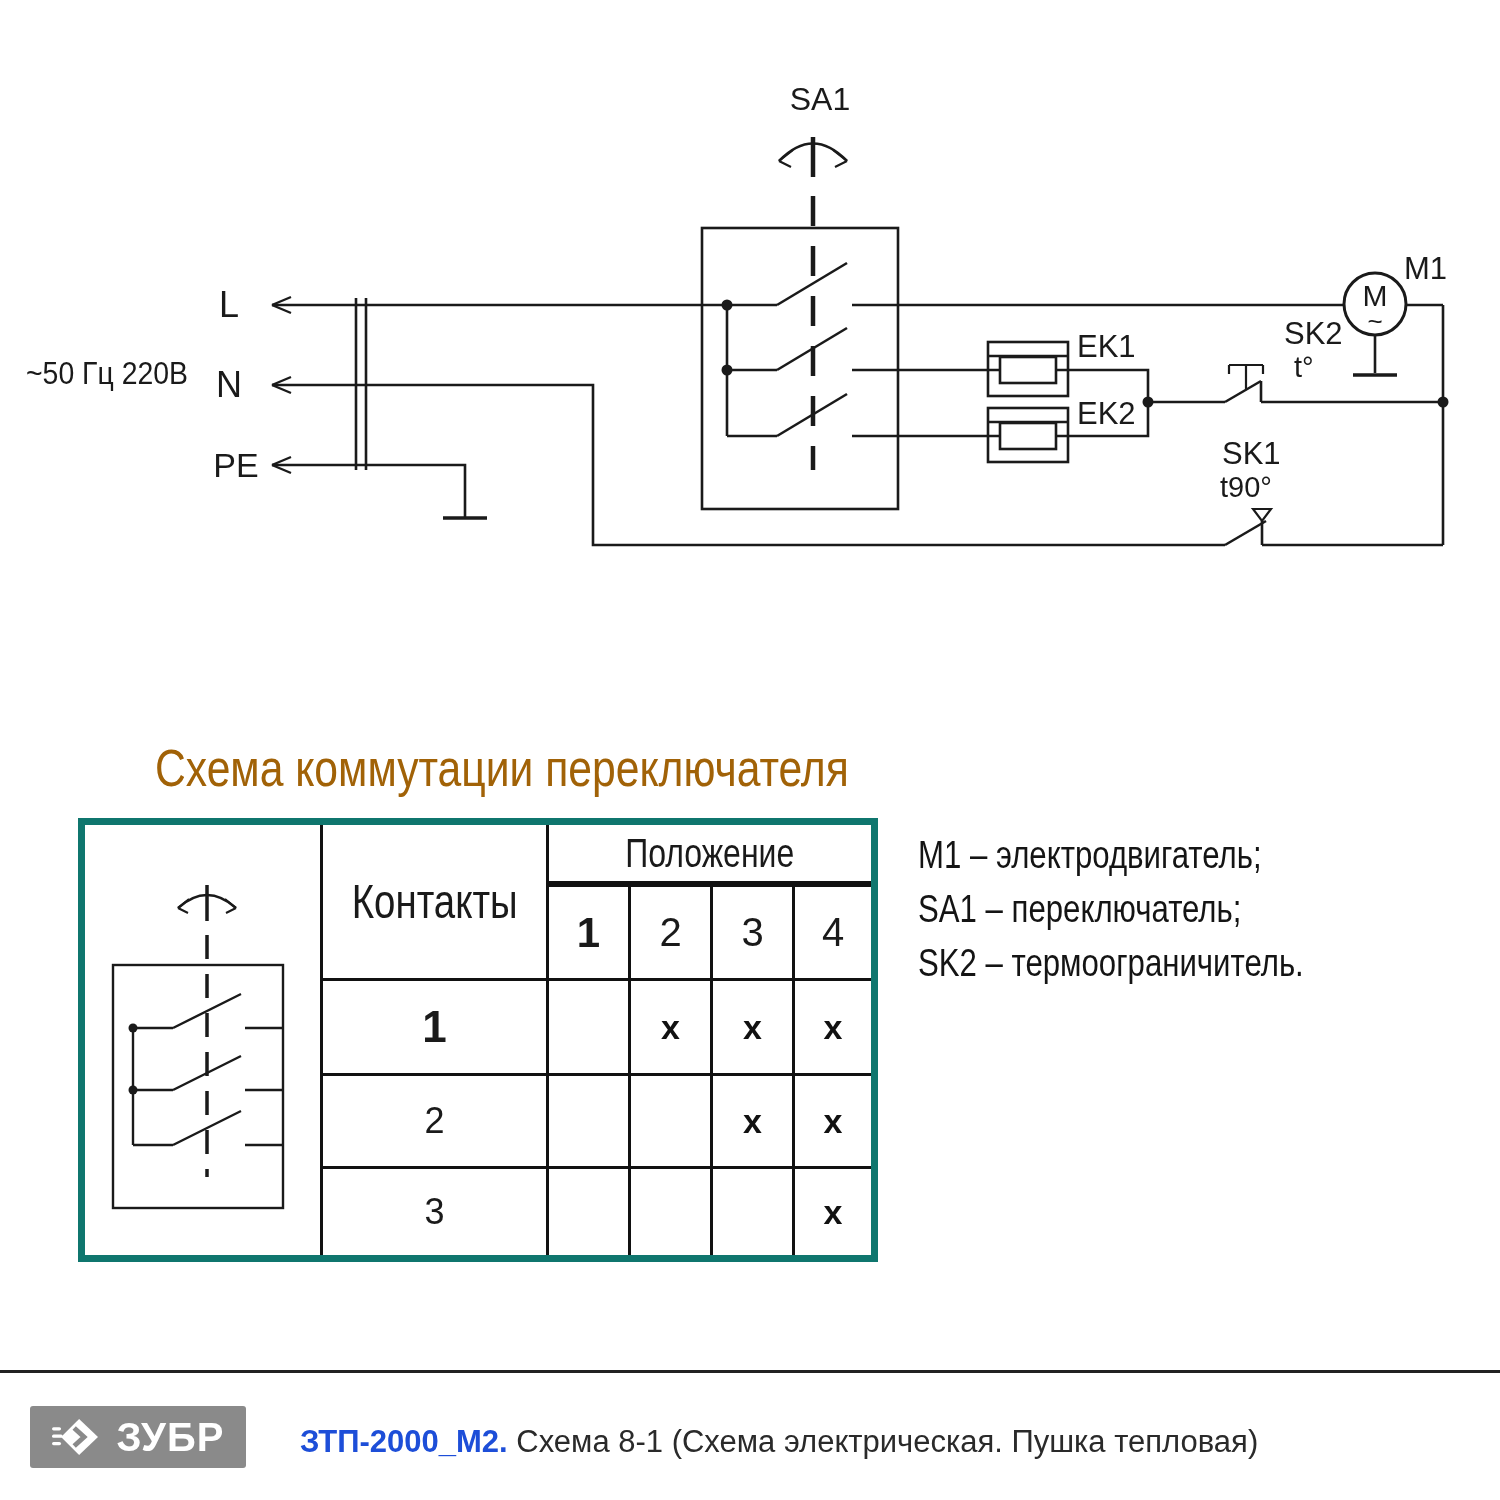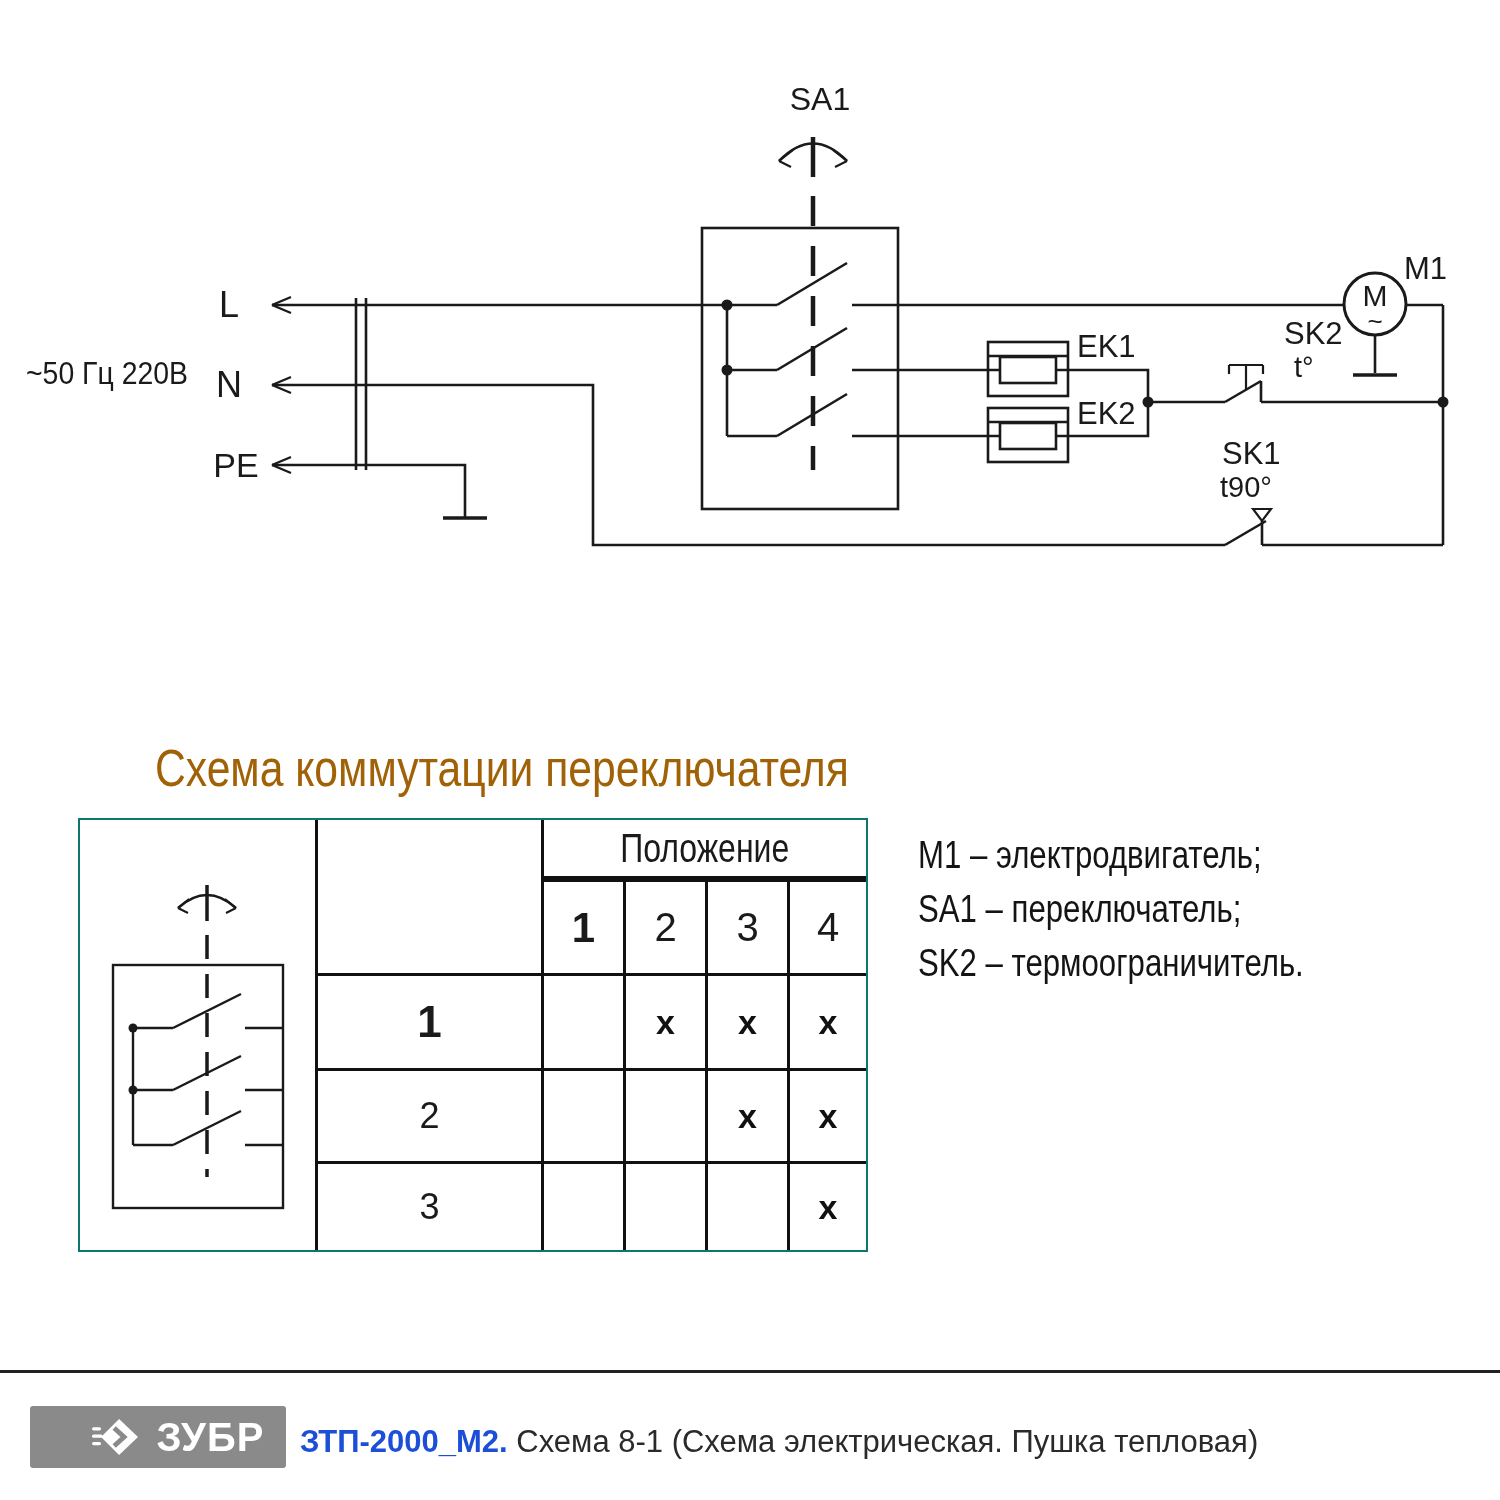--- a/index.html
+++ b/index.html
@@ -5,32 +5,32 @@
   html,body{margin:0;padding:0;background:#fff;}
   .page{position:relative;width:1500px;height:1500px;background:#ffffff;overflow:hidden;
         font-family:"Liberation Sans",sans-serif;color:#1a1a1a;}
   .abs{position:absolute;}
   svg{display:block;}
   svg text{font-family:"Liberation Sans",sans-serif;fill:#1a1a1a;}
   .cad{display:inline-block;transform:scaleX(0.82);transform-origin:left center;white-space:nowrap;}
   .cadc{display:inline-block;transform:scaleX(0.80);transform-origin:center center;white-space:nowrap;}
   .vline,.hline{position:absolute;background:#111;}
   .cell{position:absolute;display:flex;align-items:center;justify-content:center;}
-  .tbl{position:absolute;left:78px;top:818px;width:786px;height:430px;border:2px solid #0f766e;background:#fff;}
+  .tbl{position:absolute;left:78px;top:818px;width:786px;height:430px;border:7px solid #0f766e;background:#fff;}
   .num-hd{font-size:40px;}
   .num-hd.bold{font-weight:bold;font-size:42px;}
   .contact-lb{font-size:36px;}
   .contact-lb.bold{font-weight:bold;font-size:44px;}
   .mark{font-size:34px;font-weight:bold;color:#111;}
   .title{position:absolute;left:155px;top:738px;font-size:52px;color:#a16207;}
   .legend{position:absolute;left:918px;top:828px;}
   .legend-item{height:54px;display:flex;align-items:center;font-size:38px;color:#141414;}
   .footer-line{position:absolute;left:0;top:1370px;width:1500px;height:3px;background:#222;}
   .logo{position:absolute;left:30px;top:1406px;width:216px;height:62px;background:#8a8a8a;border-radius:3px;
-        display:flex;align-items:center;justify-content:center;gap:19px;padding-left:40px;}
+        display:flex;align-items:center;justify-content:center;gap:19px;}
   .logo-text{color:#fff;font-weight:bold;font-size:40px;letter-spacing:1px;}
   .foot-text{position:absolute;left:300px;top:1424px;font-size:31px;white-space:nowrap;}
   .foot-model{font-weight:bold;color:#1d4ed8;}
   .foot-sub{font-weight:normal;color:#2a2a2a;}
 </style>
 </head>
 <body>
 
 <div class="page">
 
@@ -156,20 +156,23 @@
     <div class="vline" style="left:625px;top:62px;width:3px;height:368px;"></div>
     <div class="vline" style="left:707px;top:62px;width:3px;height:368px;"></div>
     <div class="hline" style="left:461px;top:56px;width:325px;height:6px;"></div>
     <div class="hline" style="left:235px;top:153px;width:551px;height:3px;"></div>
     <div class="hline" style="left:235px;top:248px;width:551px;height:3px;"></div>
     <div class="hline" style="left:235px;top:341px;width:551px;height:3px;"></div>
 
     <div class="cell" style="left:463px;top:0;width:323px;height:56px;font-size:40px;">
       <span class="cadc">Положение</span>
     </div>
+    <div class="cell" style="left:238px;top:0;width:223px;height:153px;font-size:48px;">
+      <span class="cadc">Контакты</span>
+    </div>
     <div class="cell num-hd bold" style="left:464px;top:62px;width:79px;height:91px;">
       <span>1</span>
     </div>
     <div class="cell num-hd" style="left:546px;top:62px;width:79px;height:91px;">
       <span>2</span>
     </div>
     <div class="cell num-hd" style="left:628px;top:62px;width:79px;height:91px;">
       <span>3</span>
     </div>
     <div class="cell num-hd" style="left:710px;top:62px;width:76px;height:91px;">

